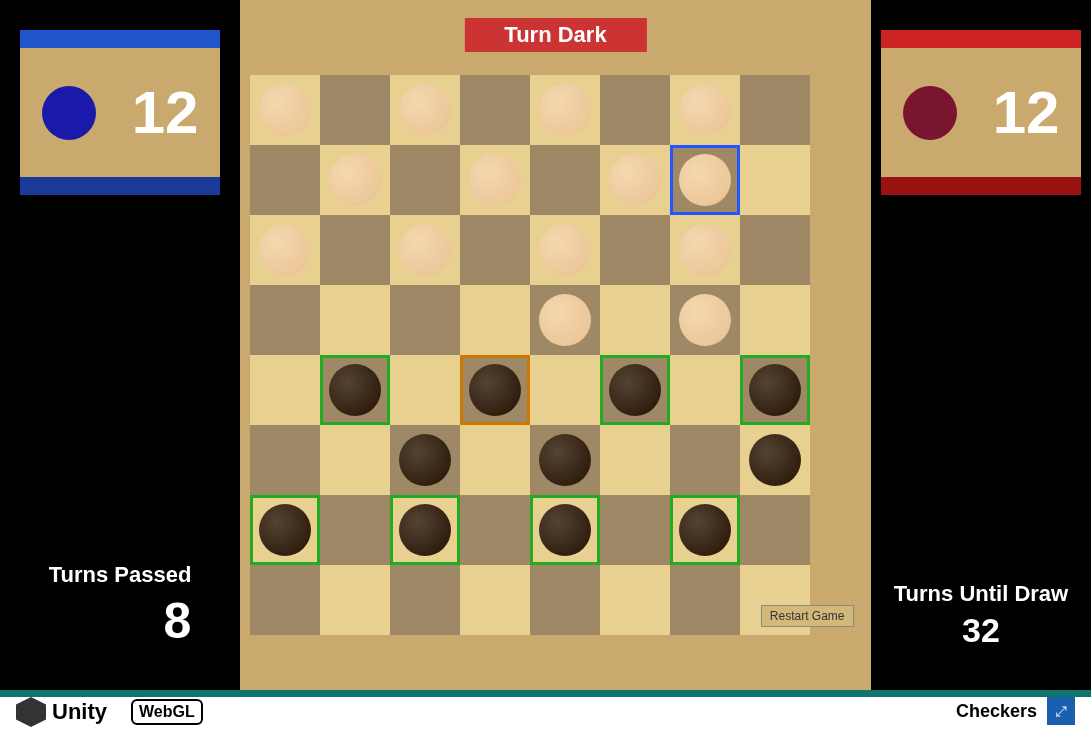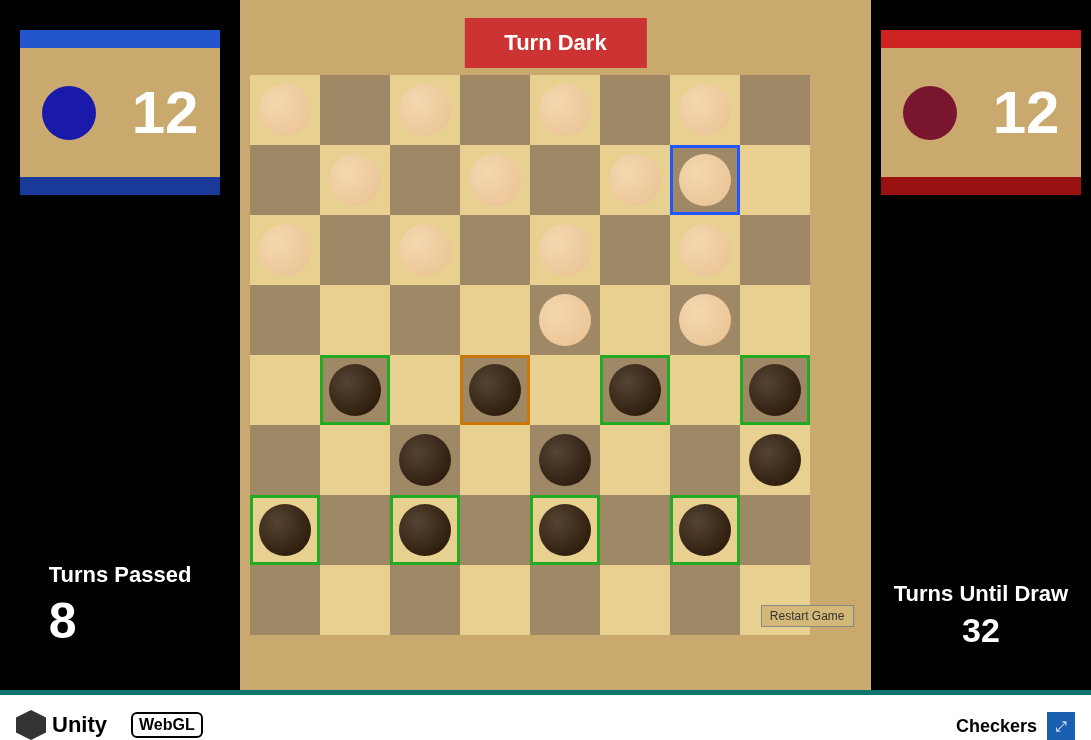--- a/index.html
+++ b/index.html
@@ -63,21 +63,21 @@
     }
 
     .score-number {
       font-size: 60px;
       font-weight: bold;
       color: #fff;
       margin-left: 20px;
     }
 
     #left-bottom {
-      text-align: left;
+      text-align: right;
       color: #fff;
     }
 
     #left-bottom .stat-label {
       font-size: 22px;
       font-weight: bold;
       margin-bottom: 4px;
     }
 
     #left-bottom .stat-value {
@@ -142,21 +142,21 @@
     
     #turn-indicator {
       position: absolute;
       top: 18px;
       left: 50%;
       transform: translateX(-50%);
       background: #cc3333;
       color: #fff;
       font-size: 22px;
       font-weight: bold;
-      padding: 12px 40px;
+      padding: 4px 40px;
       z-index: 10;
     }
 
     
     #board {
       position: relative;
       width: 612px;
       height: 560px;
       margin-top: 20px;
     }
@@ -234,24 +234,24 @@
       cursor: pointer;
     }
 
     
     #bottom-bar {
       position: absolute;
       bottom: 0; left: 0; right: 0;
       height: 50px;
       background: #fff;
       display: flex;
-      align-items: flex-end;
+      align-items: flex-start;
       justify-content: space-between;
       padding: 0 16px;
-      border-top: 5px solid #0f766e;
+      border-top: 7px solid #0f766e;
     }
 
     #unity-logo {
       display: flex;
       align-items: center;
       gap: 6px;
     }
 
     .unity-cube {
       width: 30px;

